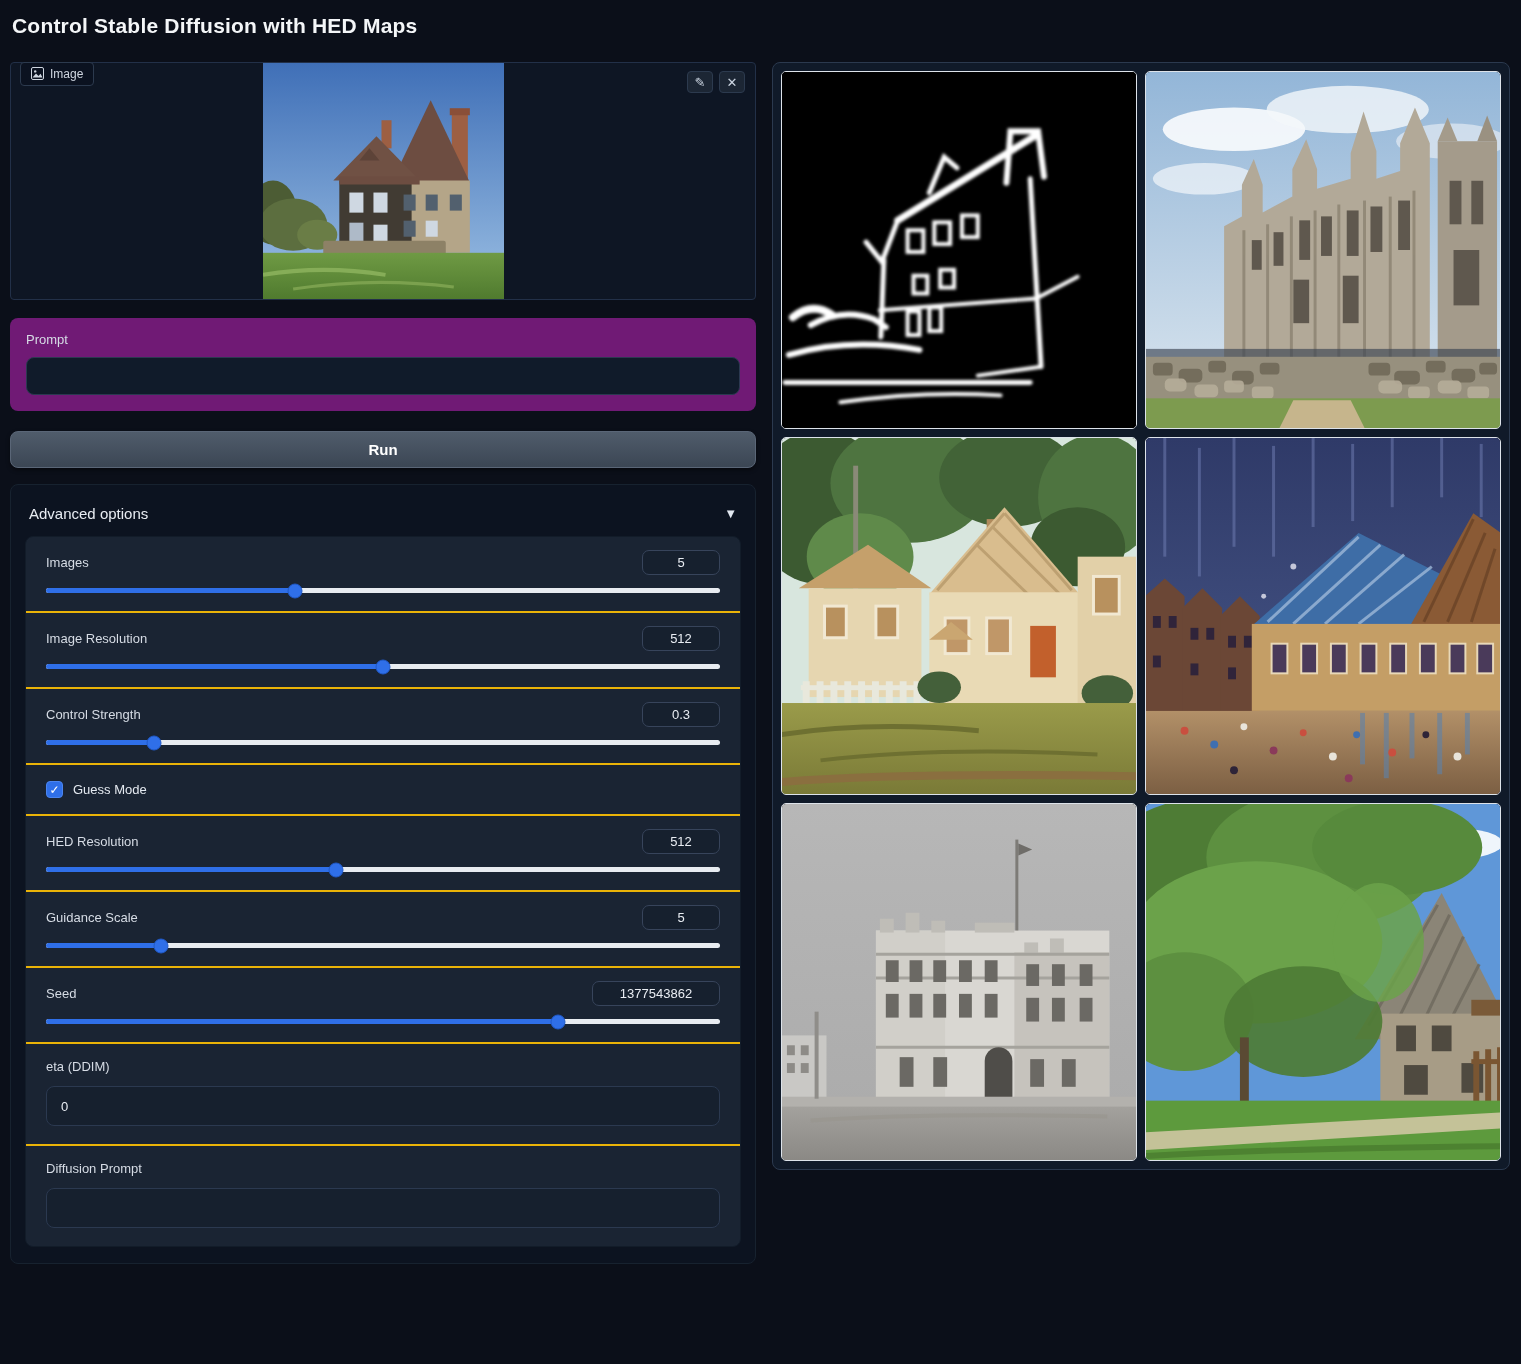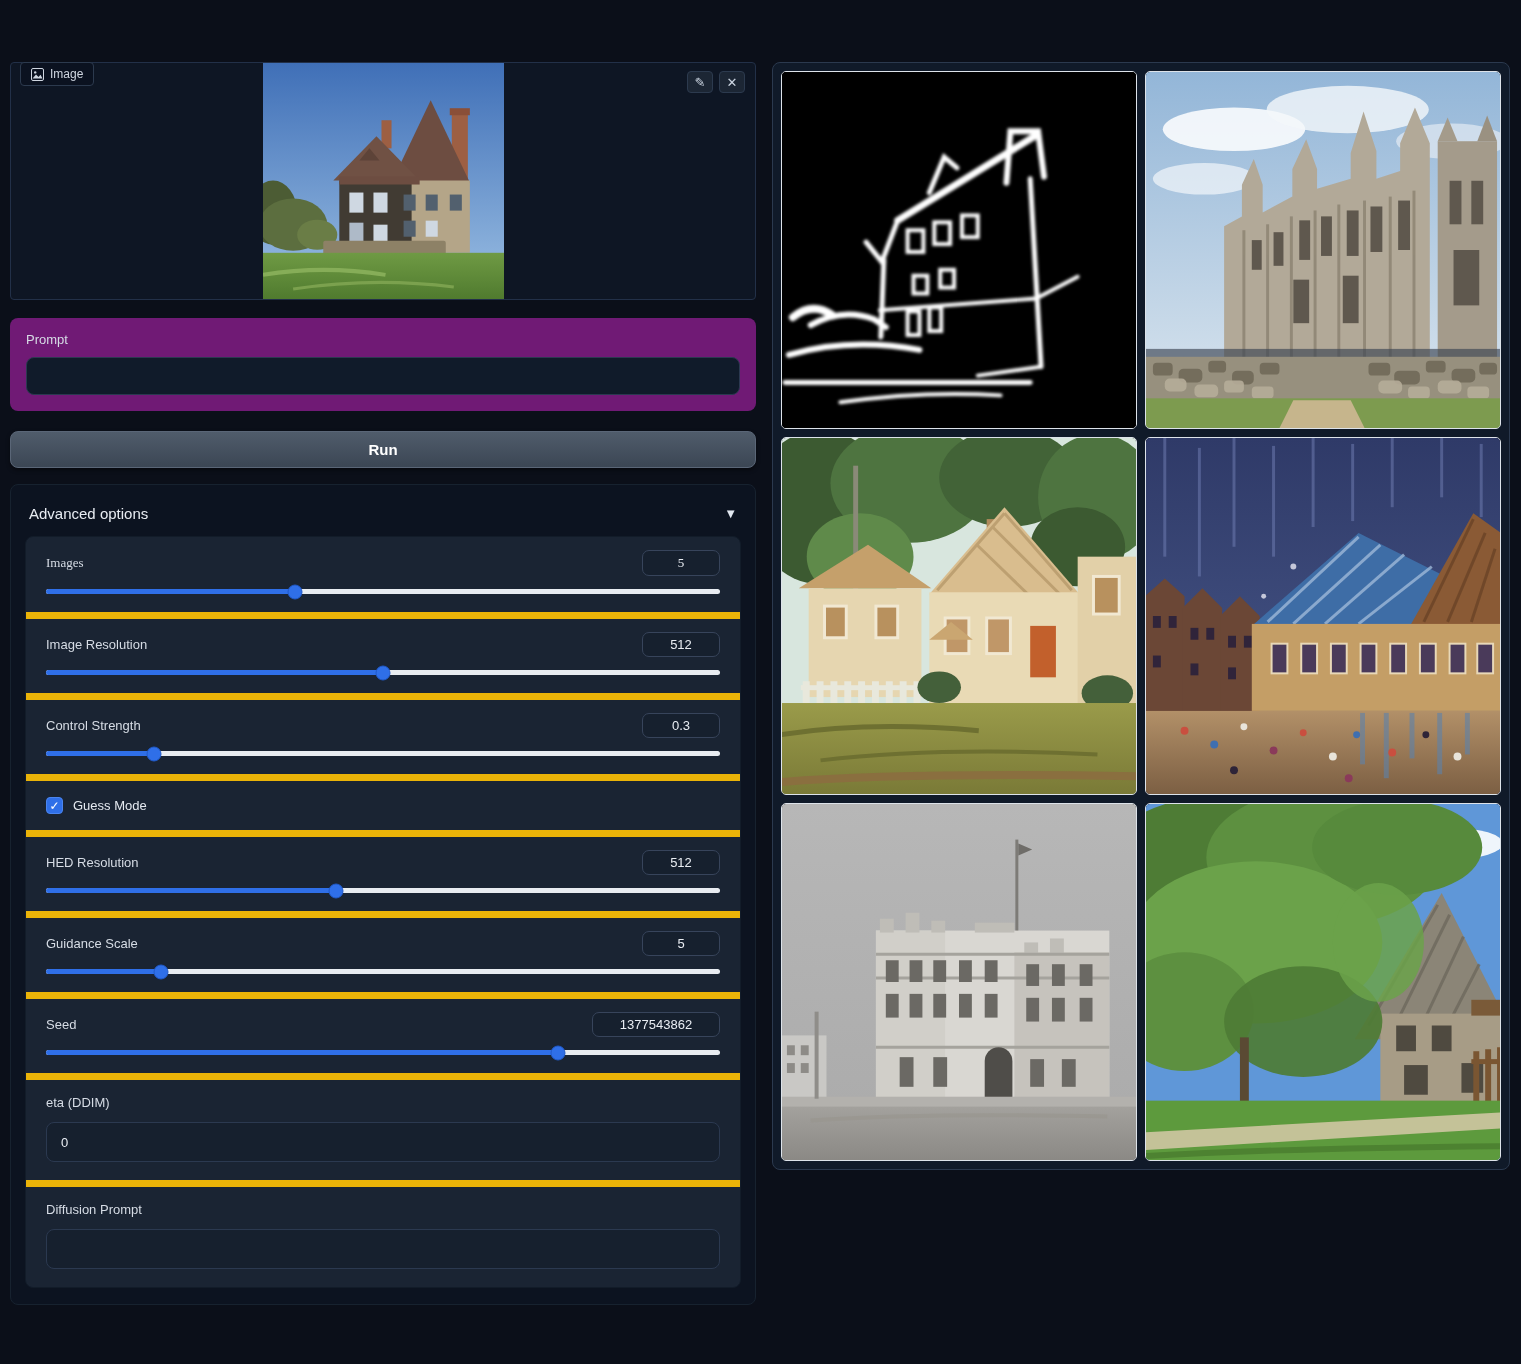--- a/index.html
+++ b/index.html
@@ -5,21 +5,21 @@
   * { margin:0; padding:0; box-sizing:border-box; }
   html,body { background:#0b0f19; }
   .page { position:relative; width:1521px; height:1364px; background:#0b0f19;
           font-family:"Liberation Sans", sans-serif; color:#e3e7ee; overflow:hidden; }
   .title { position:absolute; left:12px; top:14px; font-size:21px; font-weight:700; color:#f4f6f8; letter-spacing:.2px; }
 
   .left-col { position:absolute; left:10px; top:62px; width:746px; }
 
   
   .image-panel { position:relative; height:238px; background:#0e1624; border:1px solid #223048; border-radius:4px; }
-  .image-chip { position:absolute; top:-1px; left:9px; display:flex; align-items:center; gap:6px;
+  .image-chip { position:absolute; top:-1px; left:9px; display:flex; gap:6px;
                 padding:4px 10px; background:#0b1220; border:1px solid #2c3a4e; border-radius:4px;
                 font-size:12px; color:#cfd6e0; z-index:3; }
   .image-chip svg { display:block; }
   .panel-actions { position:absolute; top:8px; right:10px; display:flex; gap:6px; z-index:3; }
   .icon-btn { width:26px; height:22px; display:flex; align-items:center; justify-content:center;
               background:#1c2634; border:1px solid #2c3a4e; border-radius:4px; color:#cbd5e1;
               font-size:13px; line-height:1; cursor:pointer; }
   .input-image-wrap { position:absolute; left:252px; top:0; width:241px; height:236px; overflow:hidden; }
   .input-image-wrap svg { width:100%; height:100%; display:block; }
 
@@ -33,22 +33,22 @@
              color:#ffffff; font-weight:700; font-size:15px; font-family:inherit; cursor:pointer;
              box-shadow:0 2px 4px rgba(0,0,0,.45); }
 
   
   .advanced { margin-top:16px; background:#0c1320; border:1px solid #17222f; border-radius:8px; padding:10px 14px 16px; }
   .adv-header { display:flex; align-items:center; justify-content:space-between; padding:10px 4px 14px; cursor:pointer;text-align:center; }
   .adv-header .hdr-label { font-size:15px; color:#e8ecf2; }
   .caret { font-size:13px; color:#e2e8f0; }
 
   .form { background:#1a2433; border:1px solid #121c29; border-radius:8px; overflow:hidden; }
-  .row { padding:13px 20px 18px; border-top:7px solid #eab308; }
-  .row:first-child { border-top:none;font-family:Liberation Serif, serif; }
+  .row { padding:13px 20px 18px; border-top:2px solid #eab308; }
+  .row:first-child { border-top:none; }
   .row-top { display:flex; justify-content:space-between; align-items:center; margin-bottom:13px; }
   .value-box { min-width:78px; padding:4px 10px; text-align:center; background:#16202e;
                border:1px solid #37445b; border-radius:7px; font-size:13px; color:#e9edf3; cursor:text; }
   .row[data-slider-idx="6"] .value-box { min-width:128px; }
   .track { position:relative; height:5px; background:#e8ecf1; border-radius:3px; cursor:pointer; }
   .fill { position:absolute; left:0; top:0; height:100%; background:#2f6fe8; border-radius:3px; }
   .handle { position:absolute; top:50%; width:15px; height:15px; background:#2f6fe8;
             border:1px solid #2059c8; border-radius:50%; transform:translate(-50%,-50%); cursor:grab; }
 
   .check-row { display:flex; align-items:center; gap:10px; padding:16px 20px; }
@@ -65,20 +65,21 @@
   .gallery { position:absolute; left:772px; top:62px; width:738px; height:1108px;
              background:#101a29; border:1px solid #2b394e; border-radius:8px; padding:8px;
              display:grid; grid-template-columns:1fr 1fr; grid-auto-rows:1fr; gap:8px; }
   .cell { border:1px solid #dde3ea; border-radius:5px; overflow:hidden; background:#000; cursor:pointer; }
   .cell svg { width:100%; height:100%; display:block; }
 </style>
 </head>
 <body>
 
 <div class="page">
+  <h1 class="title">Control Stable Diffusion with HED Maps</h1>
 
   <div class="left-col">
 
     
     <section class="image-panel">
       <div class="image-chip">
         <span>
           <svg width="13" height="13" viewBox="0 0 13 13">
               <rect x="0.5" y="0.5" width="12" height="12" rx="1.5" fill="none" stroke="#cfd6e0"></rect>
               <circle cx="4.2" cy="4.4" r="1.2" fill="#cfd6e0"></circle>

